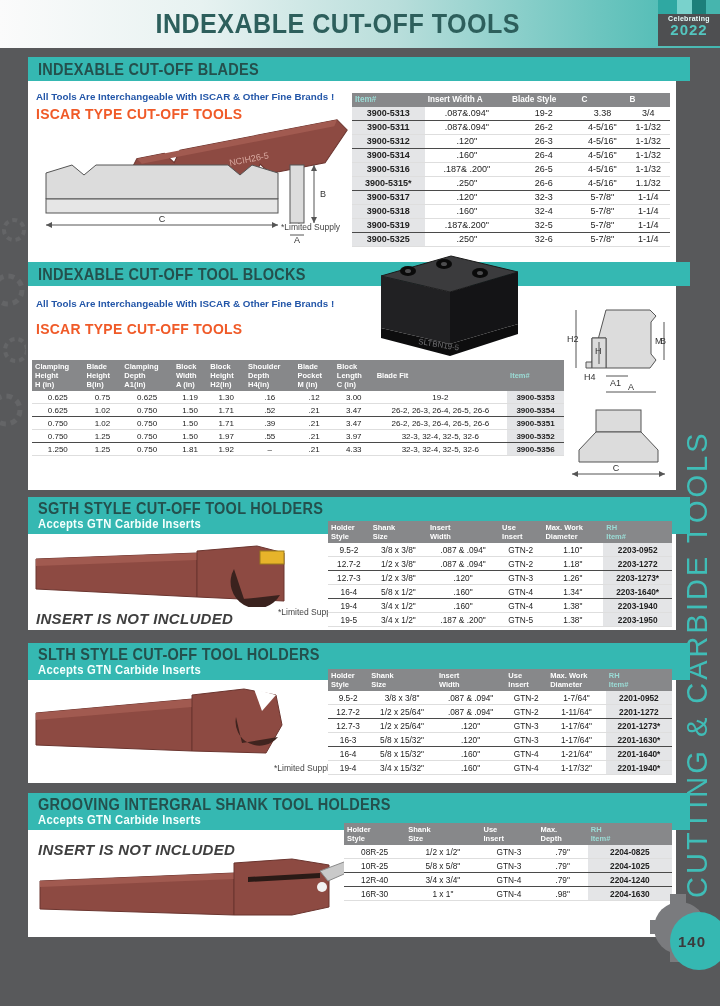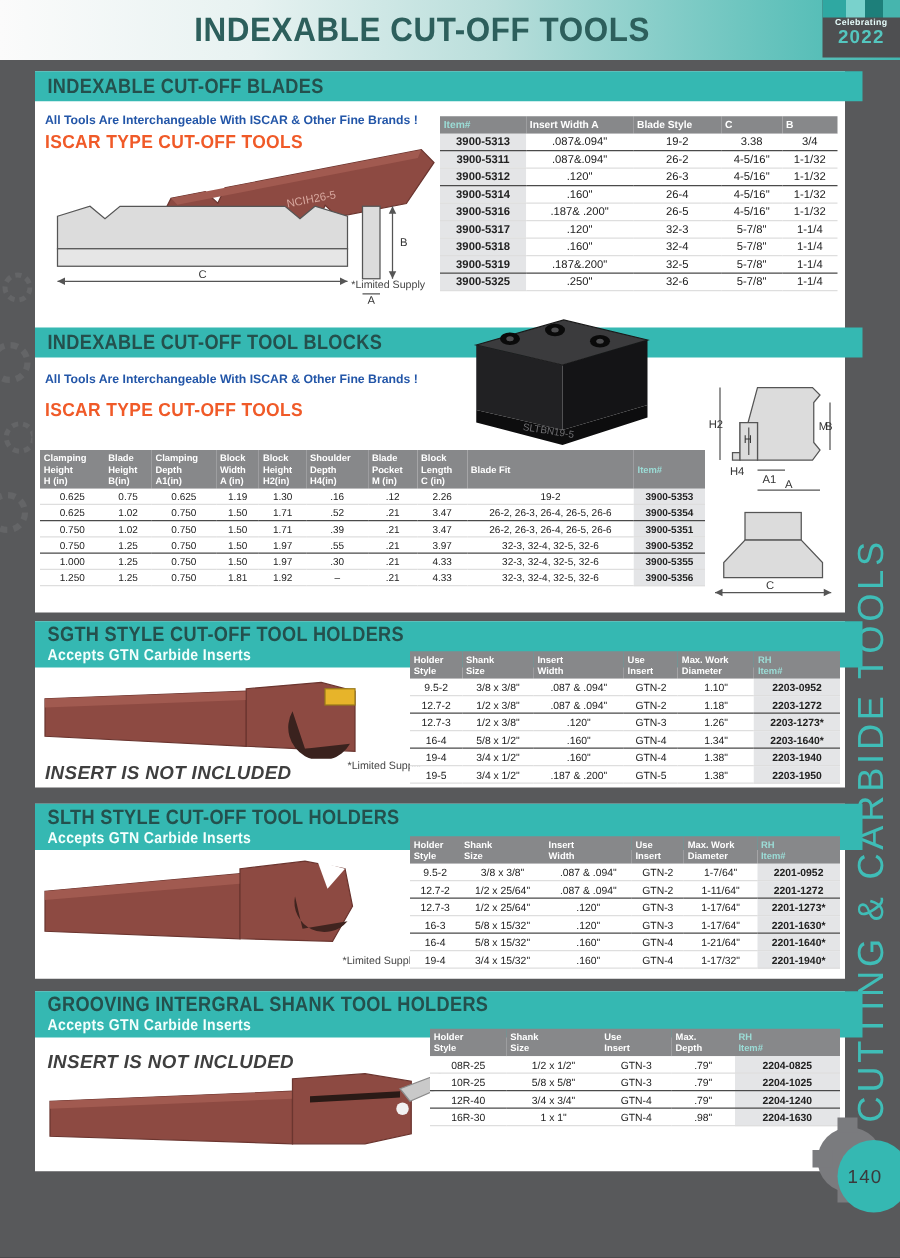--- a/index.html
+++ b/index.html
@@ -17,21 +17,21 @@
   .badge-img{width:100%;height:14px;background:linear-gradient(90deg,#2fa8a2 0 30%,#79d2cc 30% 55%,#1d7f7a 55% 78%,#46b5ae 78% 100%);}
   .badge-line1{font-size:7px;color:#e8fffd;font-weight:bold;margin-top:1px;letter-spacing:.3px;}
   .badge-line2{font-size:15px;font-weight:800;color:#54c6bf;letter-spacing:1px;line-height:1;}
 
   
   .sidebar-text{position:absolute;right:5px;top:412px;height:505px;width:36px;
     writing-mode:vertical-rl;transform:rotate(180deg);color:#3fbdb7;font-size:29px;font-weight:300;
     letter-spacing:3px;text-align:center;line-height:36px;z-index:2;}
   .page-circle{position:absolute;left:670px;top:912px;width:58px;height:58px;border-radius:50%;
     background:var(--teal,#35b8b2);z-index:4;display:flex;align-items:center;justify-content:center;}
-  .page-circle span{font-size:15px;font-weight:400;color:#3a3a3c;margin-right:14px;letter-spacing:1px;}
+  .page-circle span{font-size:15px;font-weight:700;color:#3a3a3c;margin-right:14px;letter-spacing:1px;}
   .gear-bottom{position:absolute;left:636px;top:886px;z-index:3;}
   .gears-left{position:absolute;left:0;top:80px;z-index:1;opacity:.55;}
 
   
   .card{position:absolute;left:28px;width:648px;background:#fff;z-index:2;}
   .chead{position:absolute;left:0;top:0;right:-14px;background:var(--teal,#35b8b2);padding:3px 0 3px 10px;}
   .chead h2{margin:0;font-size:16.5px;font-weight:800;color:#24504d;letter-spacing:.3px;
     transform:scaleX(.88);transform-origin:left center;white-space:nowrap;line-height:1.1;}
   .chead h3{margin:0;font-size:12.5px;font-weight:800;color:#f4fffd;letter-spacing:.3px;
     transform:scaleX(.9);transform-origin:left center;white-space:nowrap;line-height:1.15;}
@@ -200,20 +200,27 @@
               <td>26-4</td>
               <td>4-5/16"</td>
               <td>1-1/32</td>
             </tr>
             <tr>
               <td class="item-cell">3900-5316</td>
               <td>.187&amp; .200"</td>
               <td>26-5</td>
               <td>4-5/16"</td>
               <td>1-1/32</td>
+            </tr>
+            <tr class="group-end">
+              <td class="item-cell">3900-5315*</td>
+              <td>.250"</td>
+              <td>26-6</td>
+              <td>4-5/16"</td>
+              <td>1.1/32</td>
             </tr>
             <tr>
               <td class="item-cell">3900-5317</td>
               <td>.120"</td>
               <td>32-3</td>
               <td>5-7/8"</td>
               <td>1-1/4</td>
             </tr>
             <tr>
               <td class="item-cell">3900-5318</td>
@@ -322,21 +329,21 @@
           </thead>
           <tbody>
             <tr>
               <td>0.625</td>
               <td>0.75</td>
               <td>0.625</td>
               <td>1.19</td>
               <td>1.30</td>
               <td>.16</td>
               <td>.12</td>
-              <td>2.26</td>
+              <td>3.00</td>
               <td>19-2</td>
               <td class="item-cell">3900-5353</td>
             </tr>
             <tr class="group-end">
               <td>0.625</td>
               <td>1.02</td>
               <td>0.750</td>
               <td>1.50</td>
               <td>1.71</td>
               <td>.52</td>
@@ -361,32 +368,20 @@
               <td>0.750</td>
               <td>1.25</td>
               <td>0.750</td>
               <td>1.50</td>
               <td>1.97</td>
               <td>.55</td>
               <td>.21</td>
               <td>3.97</td>
               <td>32-3, 32-4, 32-5, 32-6</td>
               <td class="item-cell">3900-5352</td>
-            </tr>
-            <tr>
-              <td>1.000</td>
-              <td>1.25</td>
-              <td>0.750</td>
-              <td>1.50</td>
-              <td>1.97</td>
-              <td>.30</td>
-              <td>.21</td>
-              <td>4.33</td>
-              <td>32-3, 32-4, 32-5, 32-6</td>
-              <td class="item-cell">3900-5355</td>
             </tr>
             <tr>
               <td>1.250</td>
               <td>1.25</td>
               <td>0.750</td>
               <td>1.81</td>
               <td>1.92</td>
               <td>–</td>
               <td>.21</td>
               <td>4.33</td>

